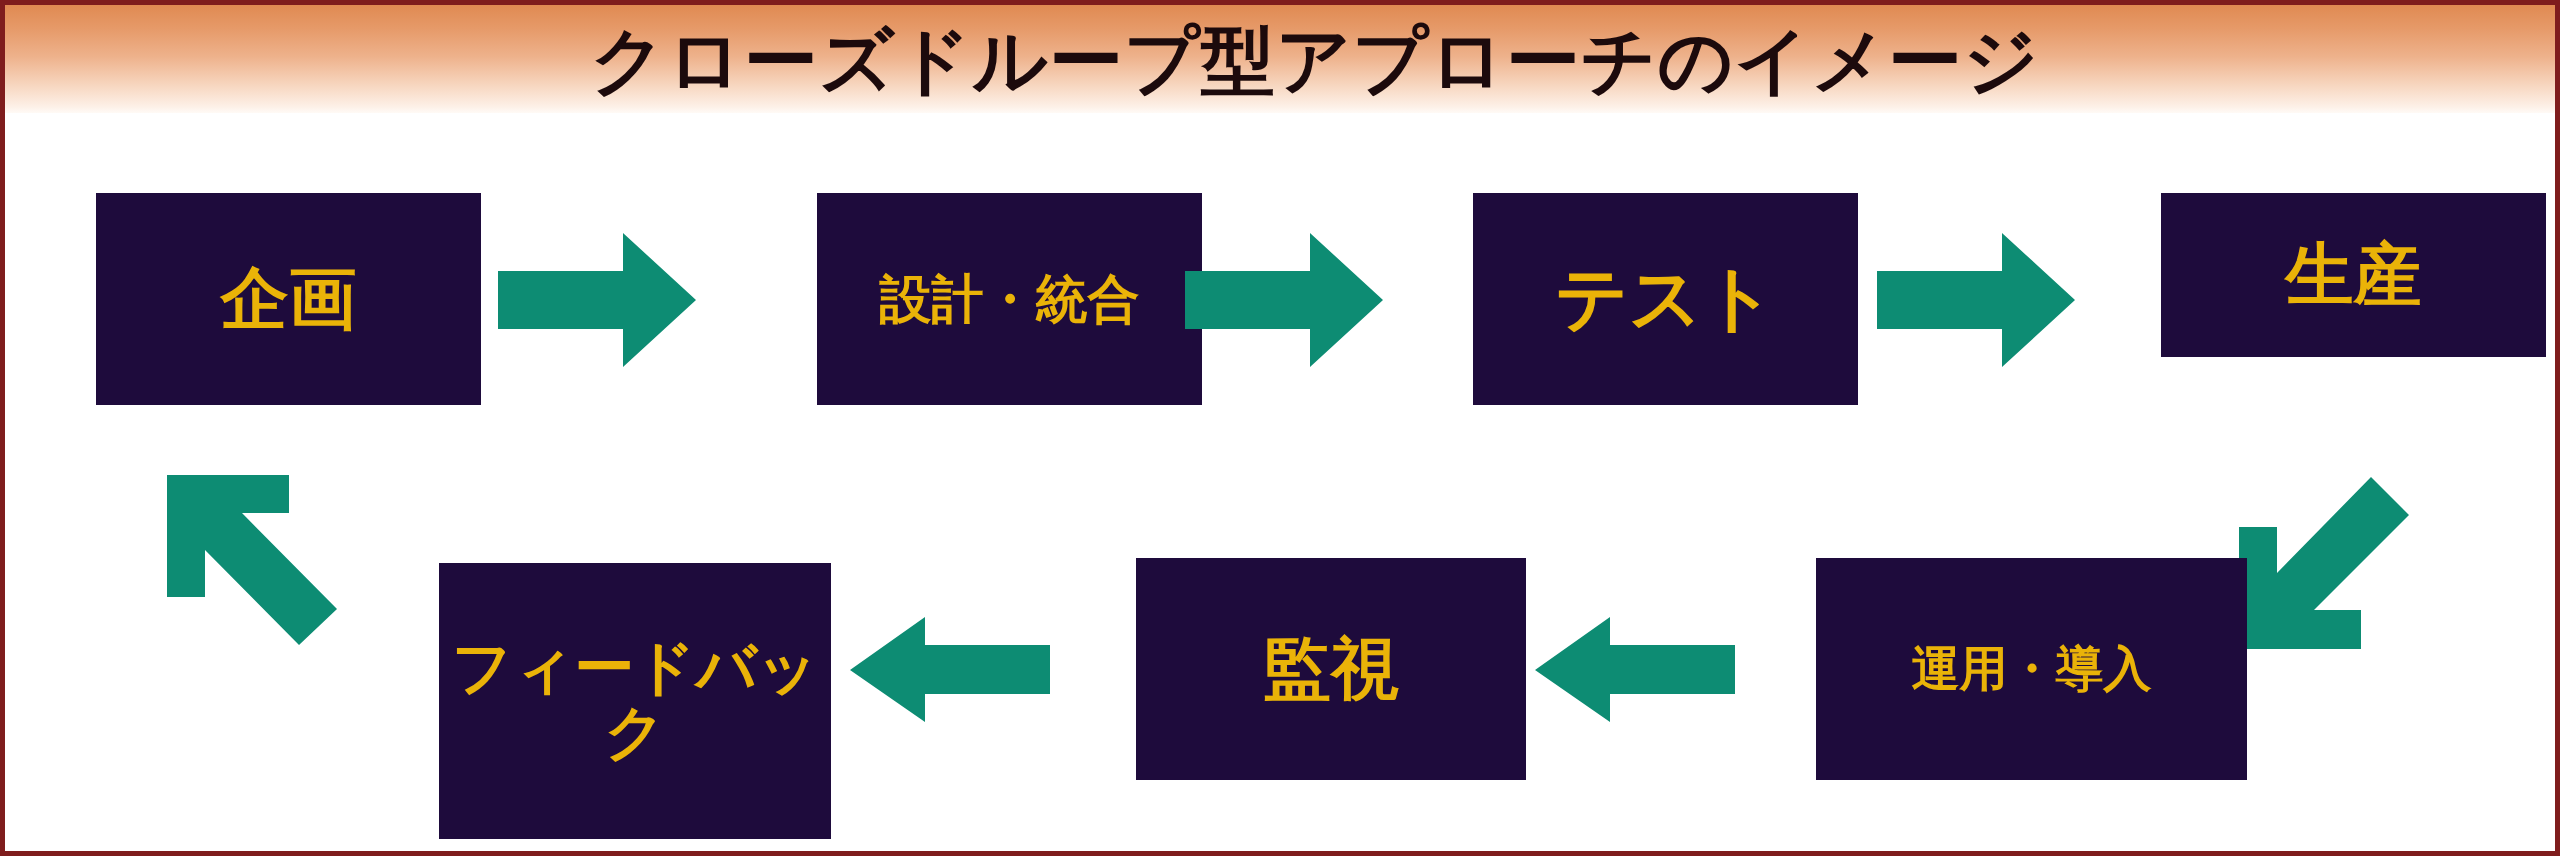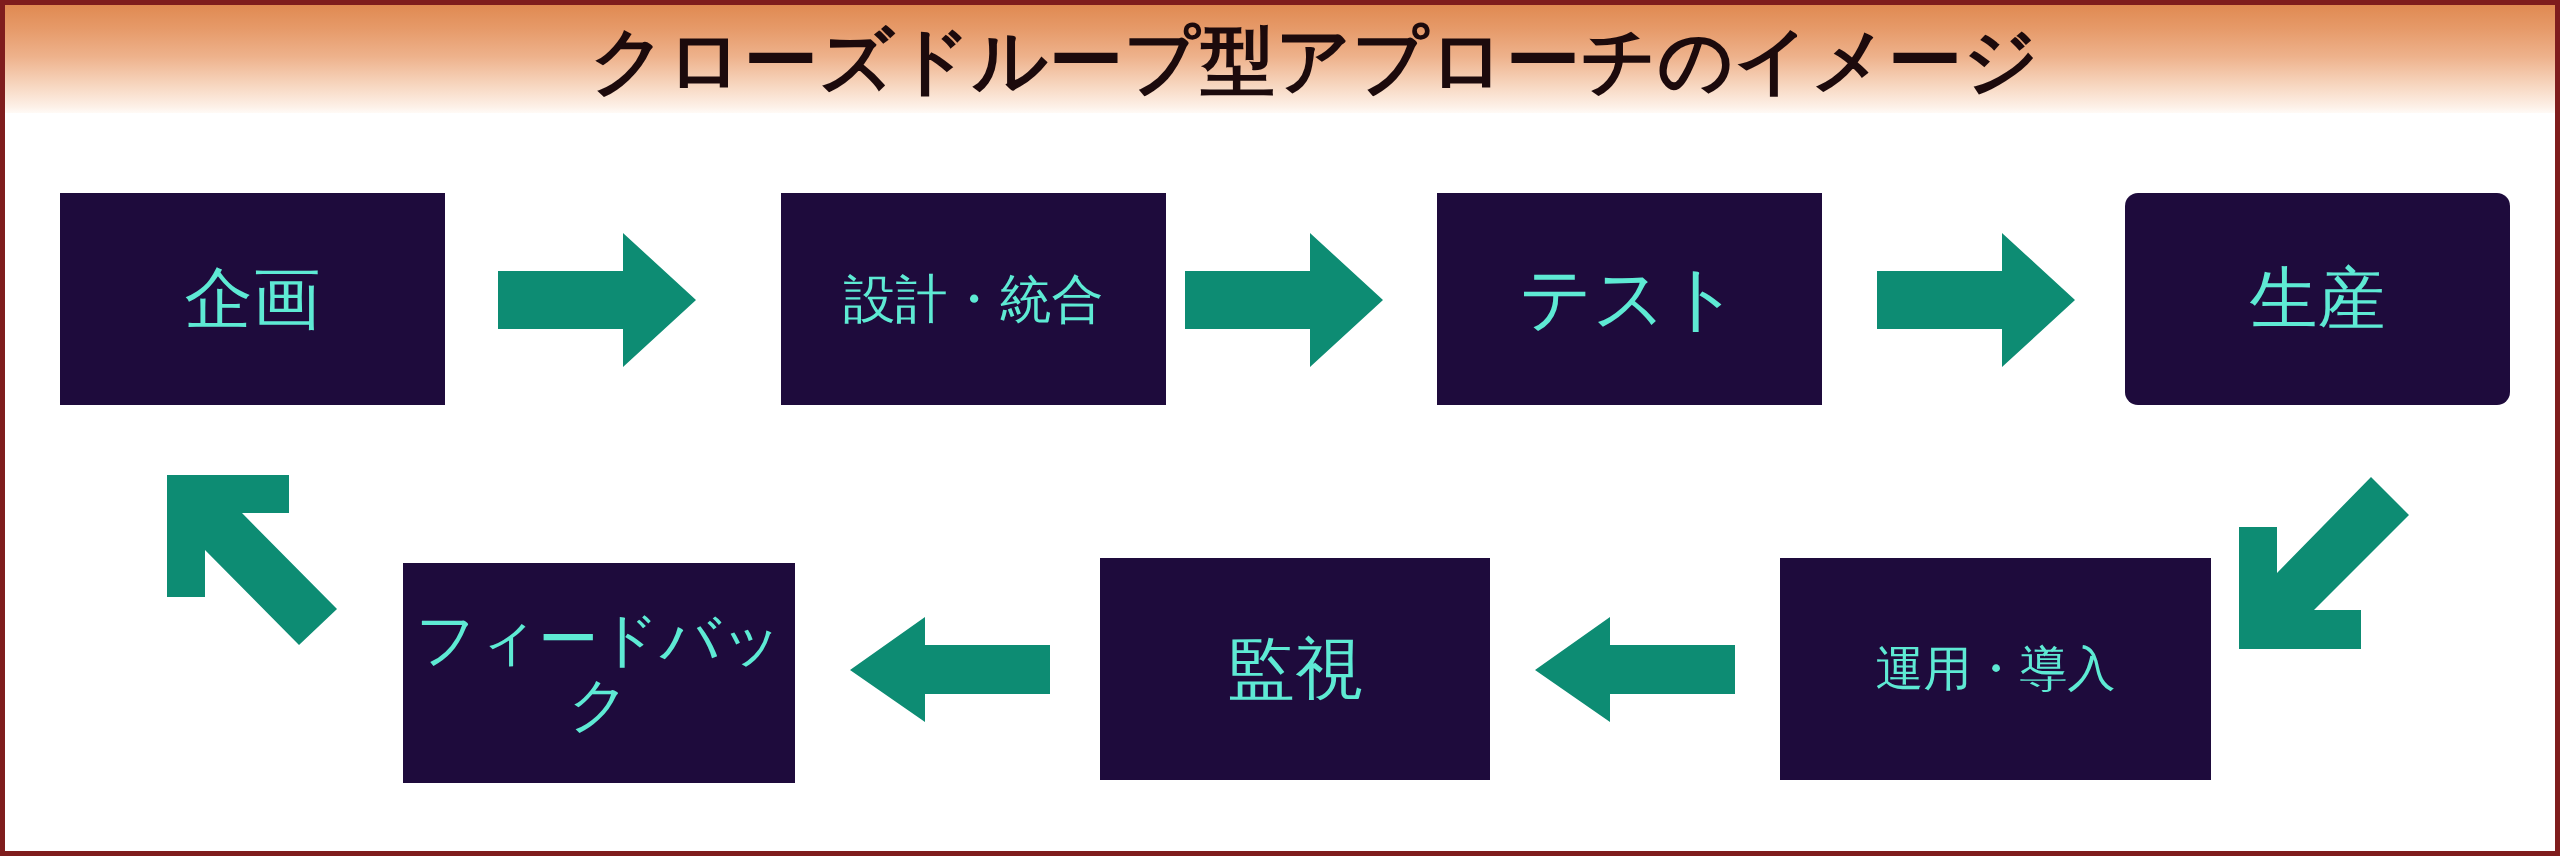--- a/index.html
+++ b/index.html
@@ -52,29 +52,30 @@
     color: #1c0a0c;
     letter-spacing: 1px;
     white-space: nowrap;
     line-height: 1;
   }
 
   
   .pbox {
     position: absolute;
     background: #1e0b3c;
-    color: #5eead4;
+    color: #eab308;
     display: flex;
     align-items: center;
     justify-content: center;
     text-align: center;
-    font-weight: 400;
+    font-weight: 700;
     line-height: 1.08;
     box-sizing: border-box;
     white-space: pre-line;
+    margin-left: 36px;
   }
 
   
   .arrow {
     position: absolute;
   }
   .arrow svg { display: block; }
 
   .teal { fill: #0d8c73; }
 </style>
@@ -85,21 +86,21 @@
 
   <div id="header-band"></div>
   <div id="header-title">クローズドループ型アプローチのイメージ</div>
 
   <div class="pbox" style="left:55px; top:188px; width:385px; height:212px; font-size:68px;">企画</div>
 
   <div class="pbox" style="left:776px; top:188px; width:385px; height:212px; font-size:52px;">設計・統合</div>
 
   <div class="pbox" style="left:1432px; top:188px; width:385px; height:212px; font-size:72px;">テスト</div>
 
-  <div class="pbox" style="left:2120px; top:188px; width:385px; height:212px; font-size:68px;border-radius:13px;">生産</div>
+  <div class="pbox" style="left:2120px; top:188px; width:385px; height:164px; font-size:68px;">生産</div>
 
   <div class="arrow" style="left:493px; top:228px; width:198px; height:134px;">
     <svg width="198" height="134" viewBox="0 0 198 134">
       <polygon class="teal" points="0,38 125,38 125,0 198,67 125,134 125,96 0,96"></polygon>
     </svg>
   </div>
 
   <div class="arrow" style="left:1180px; top:228px; width:198px; height:134px;">
     <svg width="198" height="134" viewBox="0 0 198 134">
       <polygon class="teal" points="0,38 125,38 125,0 198,67 125,134 125,96 0,96"></polygon>
@@ -115,21 +116,21 @@
   <div class="arrow" style="left:2232px; top:472px; width:172px; height:172px;">
     <svg width="172" height="172" viewBox="0 0 172 172">
       <polygon class="teal" points="134,0 172,38 77,133 124,133 124,172 2,172 2,50 40,50 40,96"></polygon>
     </svg>
   </div>
 
   <div class="pbox" style="left:1775px; top:553px; width:431px; height:222px; font-size:48px;">運用・導入</div>
 
   <div class="pbox" style="left:1095px; top:553px; width:390px; height:222px; font-size:68px;text-align:center;">監視</div>
 
-  <div class="pbox" style="left:398px; top:558px; width:392px; height:220px; font-size:60px;">フィードバック</div>
+  <div class="pbox" style="left:398px; top:558px; width:392px; height:276px; font-size:60px;">フィードバック</div>
 
   <div class="arrow" style="left:1530px; top:612px; width:200px; height:105px;">
     <svg width="200" height="105" viewBox="0 0 200 105">
       <polygon class="teal" points="200,28 75,28 75,0 0,53 75,105 75,77 200,77"></polygon>
     </svg>
   </div>
 
   <div class="arrow" style="left:845px; top:612px; width:200px; height:105px;">
     <svg width="200" height="105" viewBox="0 0 200 105">
       <polygon class="teal" points="200,28 75,28 75,0 0,53 75,105 75,77 200,77"></polygon>

